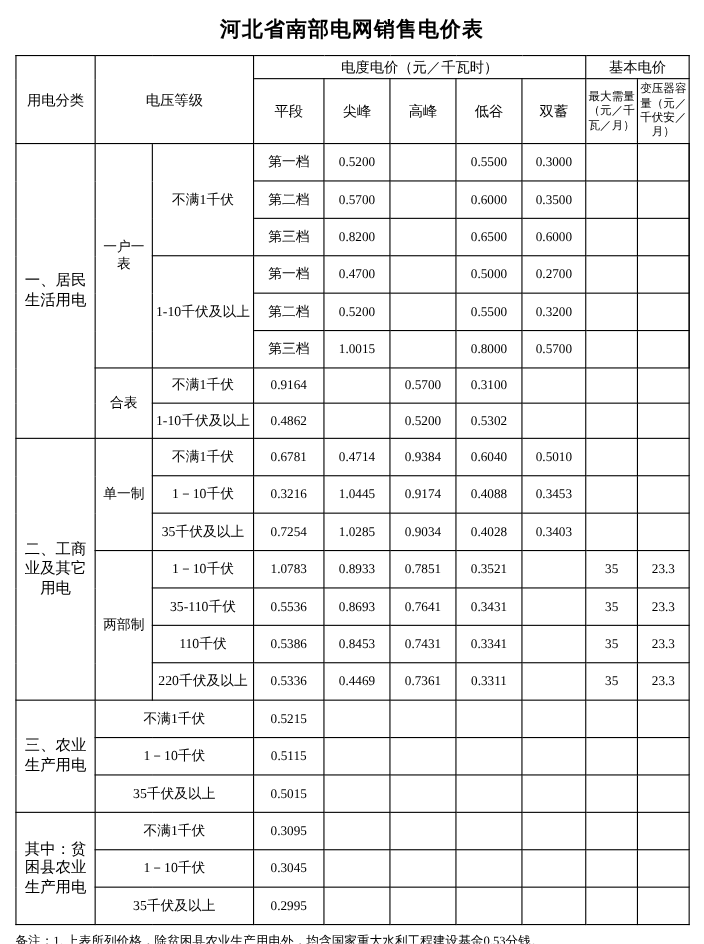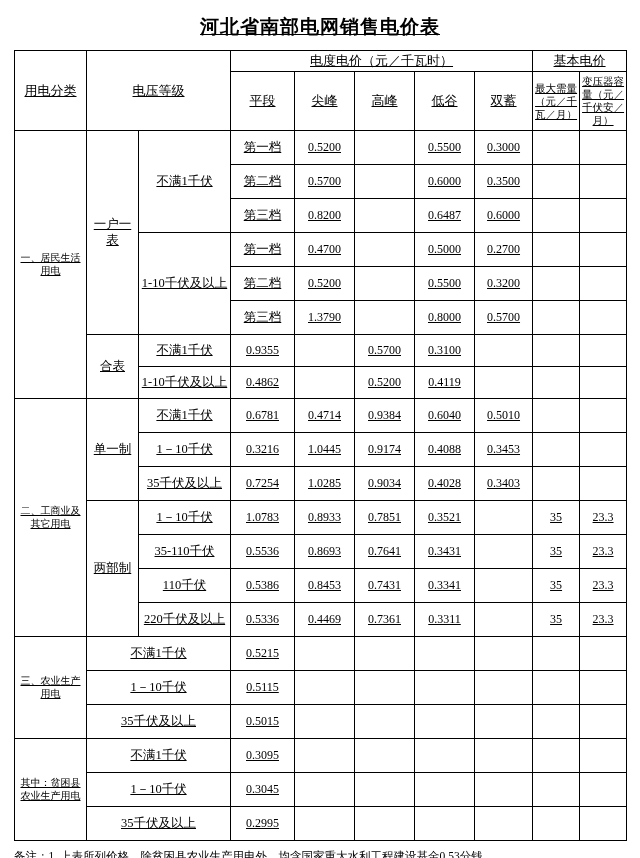--- a/index.html
+++ b/index.html
@@ -13,21 +13,20 @@
     font-family: "Liberation Serif", "DejaVu Serif", serif;
     color: #000;
     position: relative;
     overflow: hidden;
   }
   .page {
     width: 640px;
     height: 674px;
     box-sizing: border-box;
     padding: 8px 14px 4px 14px;
-    text-decoration: underline;
   }
   .title {
     text-align: center;
     font-size: 19px;
     font-weight: bold;
     letter-spacing: 1px;
     margin: 6px 0 10px 0;
     font-family: "Liberation Serif", "DejaVu Serif", serif;
   }
   table.main {
@@ -49,21 +48,21 @@
   }
   .hdr-small {
     font-size: 10.5px;
     line-height: 1.15;
   }
   .num {
     font-family: "Liberation Serif", "DejaVu Serif", serif;
     font-size: 12px;
   }
   .cat {
-    font-size: 10px;
+    font-size: 14px;
     line-height: 1.35;
   }
   .notes {
     margin-top: 7px;
     font-size: 11.5px;
     line-height: 1.5;
     font-family: "Liberation Serif", "DejaVu Serif", serif;
   }
   .notes div {
     text-indent: 0;
@@ -131,21 +130,21 @@
             <td class="num">0.6000</td>
             <td class="num">0.3500</td>
             <td class="num"></td>
             <td class="num"></td>
             <td class="num"></td>
           </tr>
           <tr>
             <td class="rowlabel" style="height:29px">第三档</td>
             <td class="num">0.8200</td>
             <td class="num"></td>
-            <td class="num">0.6487</td>
+            <td class="num">0.6500</td>
             <td class="num">0.6000</td>
             <td class="num"></td>
             <td class="num"></td>
             <td class="num"></td>
           </tr>
           <tr>
             <td class="rowlabel" rowspan="3">1-10千伏及以上</td>
             <td class="rowlabel" style="height:29px">第一档</td>
             <td class="num">0.4700</td>
             <td class="num"></td>
@@ -160,45 +159,45 @@
             <td class="num">0.5200</td>
             <td class="num"></td>
             <td class="num">0.5500</td>
             <td class="num">0.3200</td>
             <td class="num"></td>
             <td class="num"></td>
             <td class="num"></td>
           </tr>
           <tr>
             <td class="rowlabel" style="height:29px">第三档</td>
-            <td class="num">1.3790</td>
+            <td class="num">1.0015</td>
             <td class="num"></td>
             <td class="num">0.8000</td>
             <td class="num">0.5700</td>
             <td class="num"></td>
             <td class="num"></td>
             <td class="num"></td>
           </tr>
           <tr>
             <td class="rowlabel" rowspan="2">合表</td>
             <td class="rowlabel" style="height:27px">不满1千伏</td>
-            <td class="num">0.9355</td>
+            <td class="num">0.9164</td>
             <td class="num"></td>
             <td class="num">0.5700</td>
             <td class="num">0.3100</td>
             <td class="num"></td>
             <td class="num"></td>
             <td class="num"></td>
           </tr>
           <tr>
             <td class="rowlabel" style="height:27px">1-10千伏及以上</td>
             <td class="num">0.4862</td>
             <td class="num"></td>
             <td class="num">0.5200</td>
-            <td class="num">0.4119</td>
+            <td class="num">0.5302</td>
             <td class="num"></td>
             <td class="num"></td>
             <td class="num"></td>
           </tr>
           <tr>
             <td class="cat" rowspan="7">二、工商业及其它用电</td>
             <td class="rowlabel" rowspan="3">单一制</td>
             <td class="rowlabel" style="height:29px">不满1千伏</td>
             <td class="num">0.6781</td>
             <td class="num">0.4714</td>

